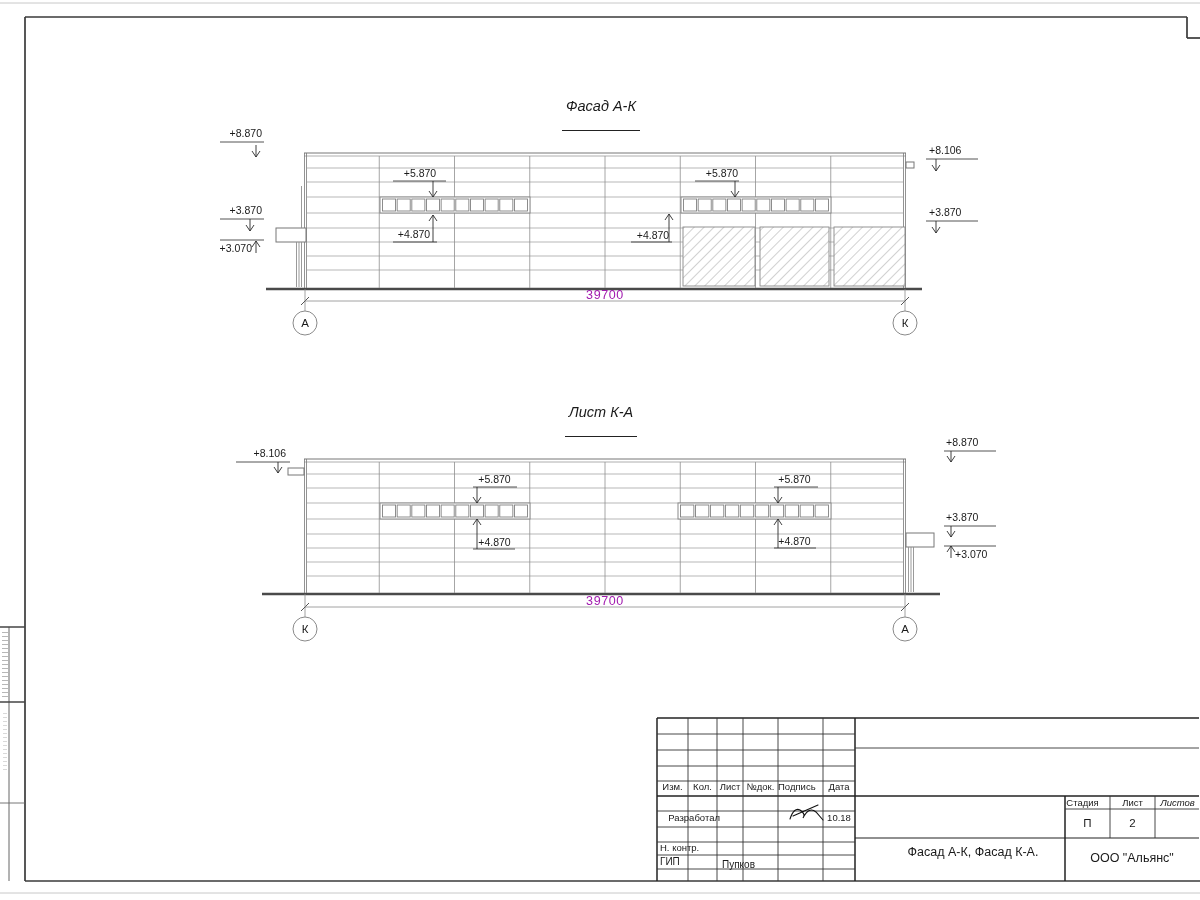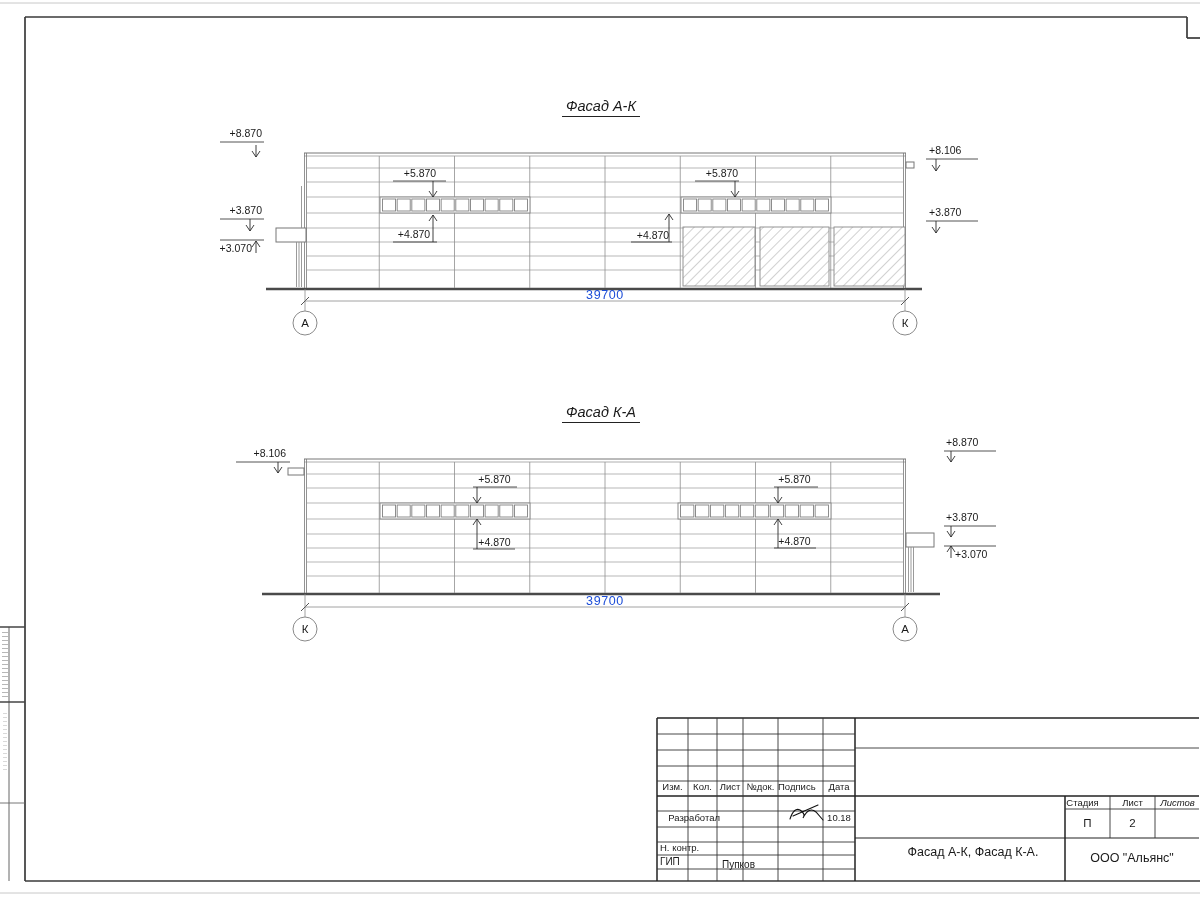--- a/index.html
+++ b/index.html
@@ -8,23 +8,23 @@
   #cad{position:absolute;left:0;top:0;}
   .t{position:absolute;color:#1a1a1a;white-space:nowrap;line-height:1.05;
      font-family:"Liberation Sans","DejaVu Sans",sans-serif;}
   .c{text-align:center}
   .r{text-align:right}
   .s9{font-size:9.5px}
   .s10{font-size:10px}
   .s11{font-size:10.5px}
   .s12{font-size:11.5px}
   .s13{font-size:12.5px}
-  .dim{color:#1d4ed8;font-size:12.5px;letter-spacing:.6px}
+  .dim{color:#a21caf;font-size:12.5px;letter-spacing:.6px}
   .ttl{font-size:14.5px;font-style:italic;font-weight:500}
-  .ttl span{border-bottom:1.2px solid #222;padding:0 4px 2px;}
+  .ttl span{border-bottom:1.2px solid #222;padding:0 4px 16px;}
   .microtext{position:absolute;background:repeating-linear-gradient(0deg,#9f9f9f 0 1.5px,transparent 1.5px 4px);opacity:.75}
 </style>
 </head>
 <body>
 
 <div id="sheet">
   <svg id="cad" width="1200" height="900" viewBox="0 0 1200 900">
       <defs>
         <pattern id="hp" width="7" height="7" patternUnits="userSpaceOnUse" patternTransform="rotate(45)">
           <line x1="0" y1="0" x2="0" y2="7" stroke="#9a9a9a" stroke-width="0.9"></line>
@@ -281,21 +281,21 @@
   <div class="t s11" style="left:929px;top:145px;width:46px;">+8.106</div>
   <div class="t s11" style="left:929px;top:207px;width:46px;">+3.870</div>
   <div class="t s11 c" style="left:398px;top:168px;width:44px;">+5.870</div>
   <div class="t s11 c" style="left:392px;top:229px;width:44px;">+4.870</div>
   <div class="t s11 c" style="left:700px;top:168px;width:44px;">+5.870</div>
   <div class="t s11 c" style="left:631px;top:230px;width:44px;">+4.870</div>
   <div class="t dim c" style="left:563px;top:289px;width:84px;">39700</div>
   <div class="t s12 c" style="left:293px;top:317px;width:24px;">А</div>
   <div class="t s12 c" style="left:893px;top:317px;width:24px;">К</div>
 
-  <div class="t ttl c" style="left:516px;top:405px;width:170px;"><span>Фасад К-А</span></div>
+  <div class="t ttl c" style="left:516px;top:405px;width:170px;"><span>Лист К-А</span></div>
   <div class="t s11 r" style="left:236px;top:448px;width:50px;">+8.106</div>
   <div class="t s11" style="left:946px;top:437px;width:46px;">+8.870</div>
   <div class="t s11" style="left:946px;top:512px;width:46px;">+3.870</div>
   <div class="t s11" style="left:955px;top:549px;width:44px;">+3.070</div>
   <div class="t s11 c" style="left:472px;top:474px;width:45px;">+5.870</div>
   <div class="t s11 c" style="left:472px;top:537px;width:45px;">+4.870</div>
   <div class="t s11 c" style="left:772px;top:474px;width:45px;">+5.870</div>
   <div class="t s11 c" style="left:772px;top:536px;width:45px;">+4.870</div>
   <div class="t dim c" style="left:563px;top:595px;width:84px;">39700</div>
   <div class="t s12 c" style="left:293px;top:623px;width:24px;">К</div>

